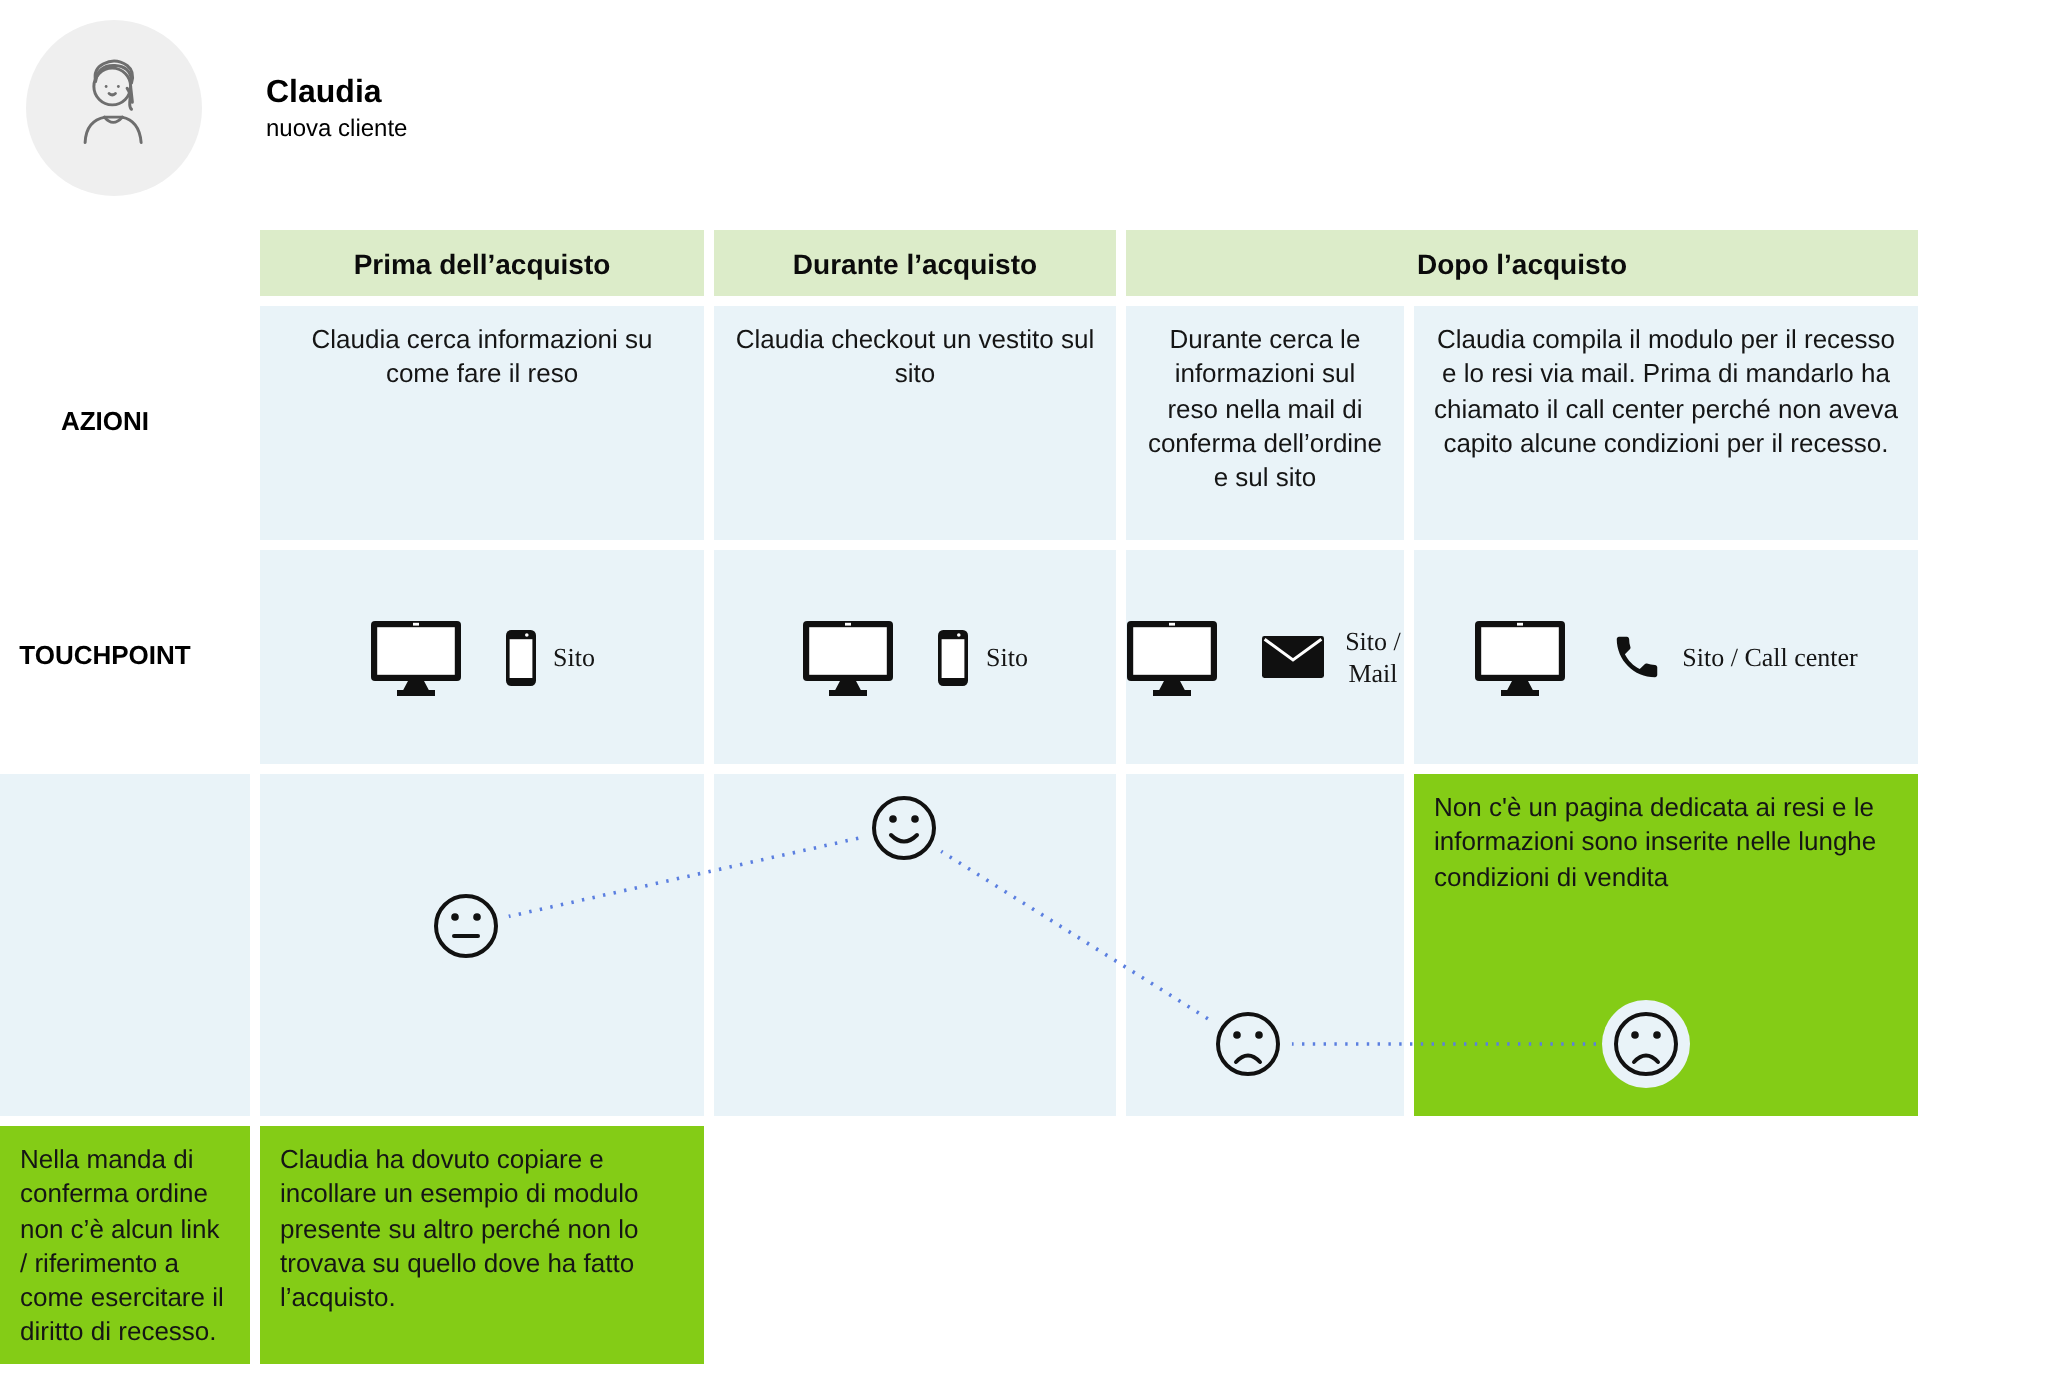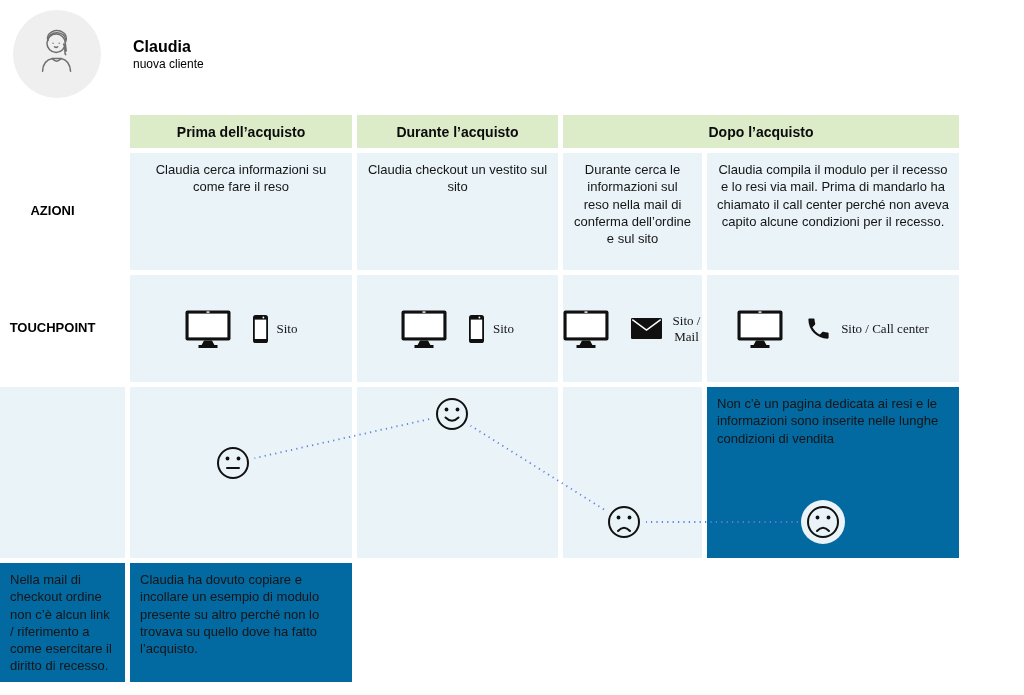--- a/index.html
+++ b/index.html
@@ -22,21 +22,21 @@
       gap:5px;}
   .cell{box-sizing:border-box;}
   .corner{background:transparent;}
   .phase{background:#dcecc9;display:flex;align-items:center;justify-content:center;
          font-size:14px;font-weight:bold;color:#0b0b0b;}
   .span2{grid-column:4 / 6;}
   .rowlabel{background:transparent;display:flex;align-items:center;justify-content:center;
             padding-right:20px;font-size:13px;font-weight:bold;color:#000;
             text-align:center;line-height:1.3;}
   .blue{background:#e9f3f8;text-align:center;}
-  .yellow{background:#0369a1;}
+  .yellow{background:#84cc16;}
   .text-cell{padding:8px 10px;font-size:13px;line-height:1.33;color:#151515;}
 
   
   .tp{display:flex;align-items:center;justify-content:center;gap:9px;font-family:Liberation Serif, serif;}
   .tp-icons{display:flex;align-items:center;gap:22px;}
   .tp-icons span{display:flex;align-items:center;}
   .tp-label{font-size:13px;color:#151515;}
 
   
   .exp-overlay{position:absolute;left:128px;top:381px;width:823px;height:171px;
@@ -164,21 +164,21 @@
         </div>
       <div class="tp-label">Sito / Call center</div>
     </div>
 
     <div class="cell blue"></div>
     <div class="cell blue"></div>
     <div class="cell blue"></div>
     <div class="cell blue"></div>
 
     <div class="cell yellow text-cell">Non c'è un pagina dedicata ai resi e le informazioni sono inserite nelle lunghe condizioni di vendita</div>
-    <div class="cell yellow text-cell">Nella mail di checkout ordine non c’è alcun link / riferimento a come esercitare il diritto di recesso.</div>
+    <div class="cell yellow text-cell">Nella manda di conferma ordine non c’è alcun link / riferimento a come esercitare il diritto di recesso.</div>
     <div class="cell yellow text-cell">Claudia ha dovuto copiare e incollare un esempio di modulo presente su altro perché non lo trovava su quello dove ha fatto l’acquisto.</div>
   </div>
 
   <svg class="exp-overlay" id="exp-svg" viewBox="0 0 823 171">
       <line x1="105" y1="82" x2="324" y2="33" stroke="#5b7fe0" stroke-width="1.8" stroke-dasharray="1.2 4.2"></line>
       <line x1="324" y1="33" x2="496" y2="141" stroke="#5b7fe0" stroke-width="1.8" stroke-dasharray="1.2 4.2"></line>
       <line x1="496" y1="141" x2="695" y2="141" stroke="#5b7fe0" stroke-width="1.8" stroke-dasharray="1.2 4.2"></line>
       <g transform="translate(105,82)">
         <circle r="22" fill="#e9f3f8"></circle>
         <circle r="15" fill="#e9f3f8" stroke="#111" stroke-width="2"></circle>

